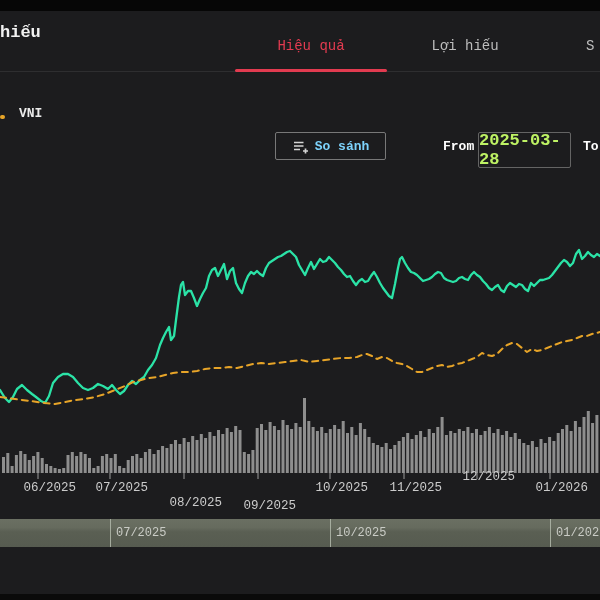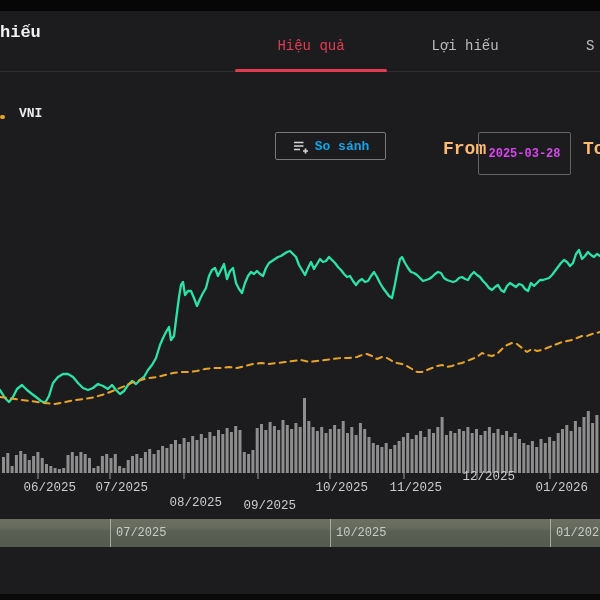--- a/index.html
+++ b/index.html
@@ -12,26 +12,26 @@
   .top-strip{position:absolute;left:0;top:0;width:600px;height:11px;background:#060606;}
   .header{position:absolute;left:0;top:11px;width:600px;height:50px;}
   .page-title{position:absolute;left:0;top:12px;font-size:17px;font-weight:bold;color:#f2f2f2;white-space:nowrap;}
   .tabbar-border{position:absolute;left:0;top:60px;width:600px;height:1px;background:#2e2e30;}
   .tab{position:absolute;top:11px;height:47px;display:flex;align-items:center;justify-content:center;
        font-size:14px;color:#bdbdbd;cursor:pointer;white-space:nowrap;}
   .tab.active{color:#e23b50;font-weight:500;}
   .tab-underline{position:absolute;left:235px;top:58px;width:152px;height:3px;background:#e23b50;border-radius:2px;}
   .toolbar{position:absolute;left:0;top:62px;width:600px;height:48px;}
   .compare-btn{position:absolute;left:275px;top:70px;width:111px;height:28px;box-sizing:border-box;
-    background:transparent;border:1px solid #787878;border-radius:2px;color:#0ea5e9;
+    background:transparent;border:1px solid #787878;border-radius:2px;color:#7dd3fc;
     font-size:13px;font-weight:bold;display:flex;align-items:center;justify-content:center;gap:6px;
     font-family:inherit;cursor:pointer;}
-  .field-label{position:absolute;top:77px;font-size:18px;font-weight:bold;color:#fdba74;white-space:nowrap;}
-  .date-input{position:absolute;left:478px;top:70px;width:93px;height:43px;box-sizing:border-box;
-    border:1px solid #646464;border-radius:2px;color:#d946ef;font-size:12px;font-weight:bold;
+  .field-label{position:absolute;top:77px;font-size:13px;font-weight:bold;color:#ffffff;white-space:nowrap;}
+  .date-input{position:absolute;left:478px;top:70px;width:93px;height:36px;box-sizing:border-box;
+    border:1px solid #646464;border-radius:2px;color:#bef264;font-size:17px;font-weight:bold;
     display:flex;align-items:center;justify-content:center;cursor:pointer;}
   .legend{position:absolute;left:0;top:106px;height:20px;display:flex;align-items:center;}
   .legend-dot{position:absolute;left:0px;top:9px;width:5px;height:4px;border-radius:2px;background:#e7a428;}
   .legend-text{position:absolute;left:11px;top:0;font-size:13px;font-weight:bold;color:#ececec;margin-left:8px;}
   #chart-svg{position:absolute;left:0;top:0;width:600px;height:600px;}
   .x-label{position:absolute;width:76px;text-align:right;font-size:12.5px;color:#cbcbcb;white-space:nowrap;}
   .navigator{position:absolute;left:0;top:519px;width:600px;height:28px;
     background:linear-gradient(to bottom,#6a6f62 0%,#666b5e 30%,#5a5f53 46%,#565b50 100%);
     cursor:ew-resize;}
   .nav-gridline{position:absolute;top:0;width:1px;height:28px;background:#b2b8aa;opacity:.85;}

